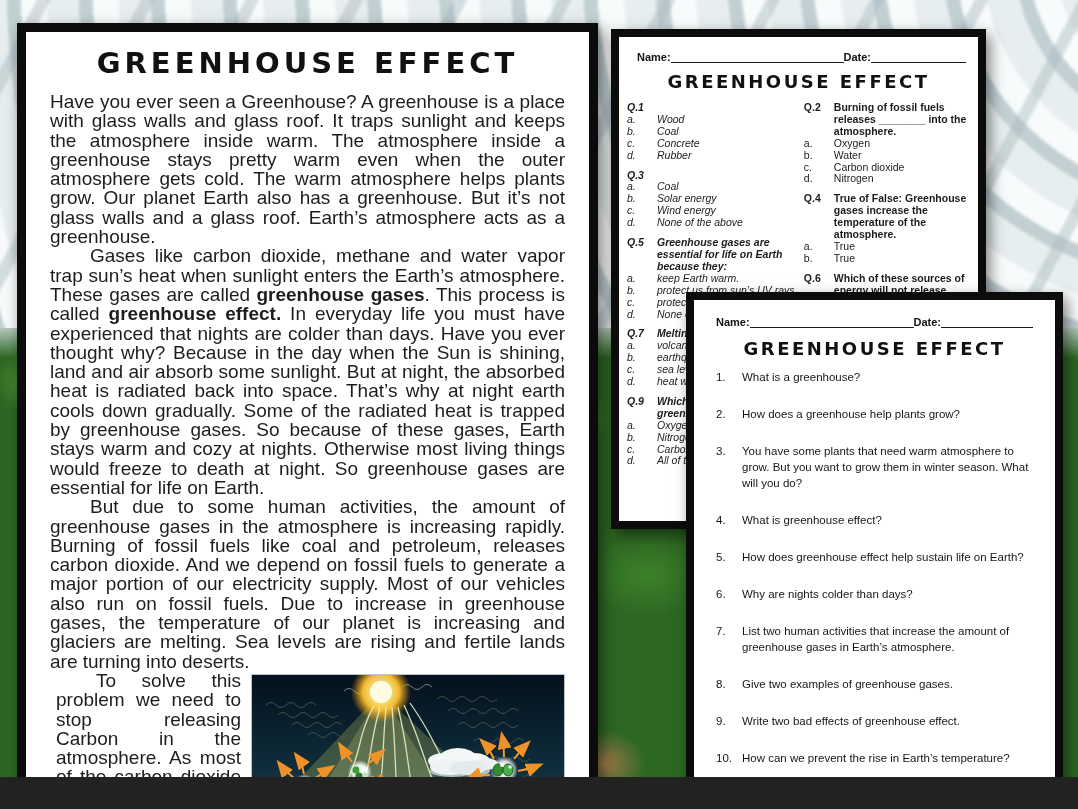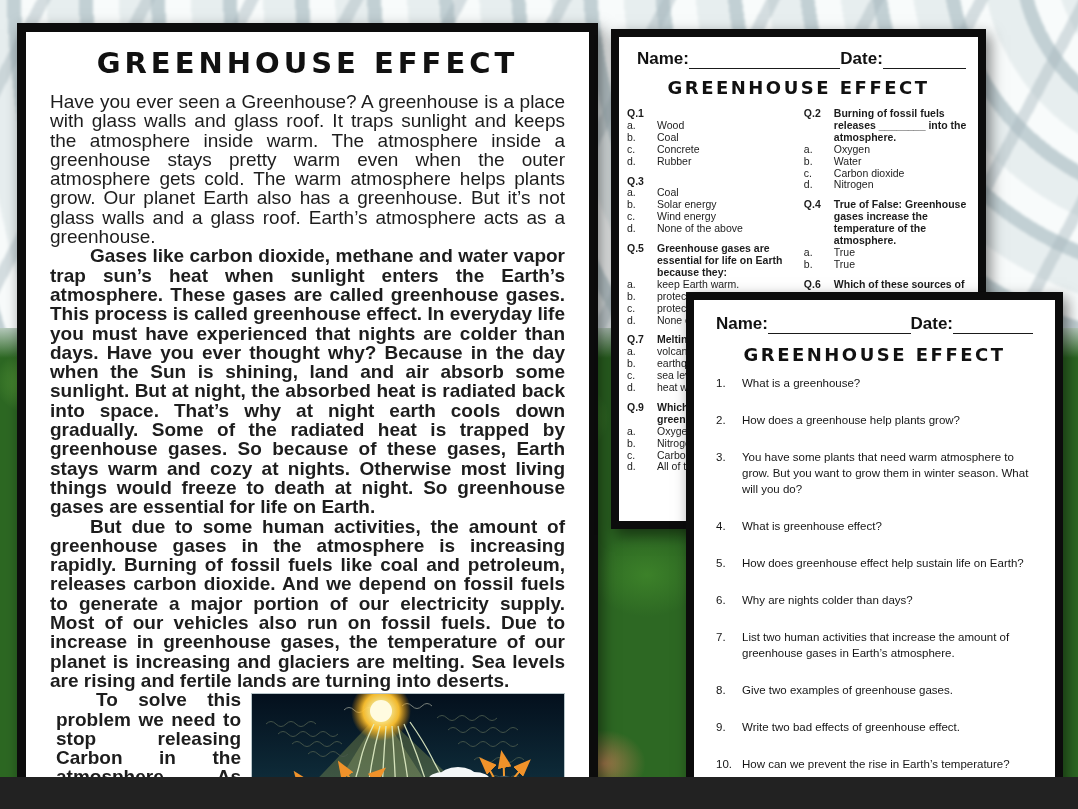--- a/index.html
+++ b/index.html
@@ -32,39 +32,39 @@
   
   .page{position:absolute;background:#fff;border:8px solid #0c0c0c;
         box-shadow:4px 6px 14px rgba(0,0,0,.5);box-sizing:border-box;overflow:hidden;}
 
   
   .reading{left:17px;top:23px;width:581px;height:767px;border-width:9px;z-index:5;
            padding:14px 24px 8px 24px;}
   .big-title{margin:0 0 12px 0;text-align:center;font-family:"DejaVu Sans",sans-serif;
              font-weight:bold;font-size:29px;letter-spacing:4px;color:#111;}
   .body{margin:0;font-size:19px;line-height:19.3px;text-align:justify;color:#1d1d1d;}
-  .ind{text-indent:40px;font-weight:bold;}
+  .ind{text-indent:40px;}
   .bottomsec{position:relative;margin-left:6px;}
   .fig{float:right;width:312px;height:190px;margin:3px 0 0 10px;border:1px solid #b9c6ca;
        display:block;}
   .credit-left{clear:right;margin:4px 0 0 193px;font-size:12.5px;color:#3a3a3a;}
 
   
   .quiz{left:611px;top:29px;width:375px;height:500px;z-index:6;padding:12px 8px 8px 8px;}
-  .namerow{display:flex;align-items:flex-end;font-size:17px;font-weight:bold;color:#111;
+  .namerow{display:flex;align-items:flex-end;font-size:11px;font-weight:bold;color:#111;
            margin:0 4px 8px 10px;}
   .nline{display:inline-block;border-bottom:1.3px solid #1a1a1a;height:13px;}
   .quiz .nline.n{width:182px;} .quiz .nline.dt{width:100px;}
   .qa .nline.n{width:196px;} .qa .nline.dt{width:110px;}
   .dlbl{}
   .mid-title{margin:0 0 10px 0;text-align:center;font-family:"DejaVu Sans",sans-serif;
              font-weight:bold;font-size:18px;letter-spacing:2.5px;color:#111;}
   .cols{display:flex;}
   .col{box-sizing:border-box;}
-  .col.l{width:183px;}
+  .col.l{width:183px;font-style:italic;}
   .col.r{width:172px;}
   .mcq{margin-bottom:8px;font-size:10.5px;line-height:11.9px;}
   .mq{display:flex;font-weight:bold;}
   .mq .ql{flex:0 0 30px;}
   .mq .qt{flex:1;}
   .mo{display:flex;}
   .mo .ol{flex:0 0 30px;}
   .mo .ot{flex:1;}
 
   

